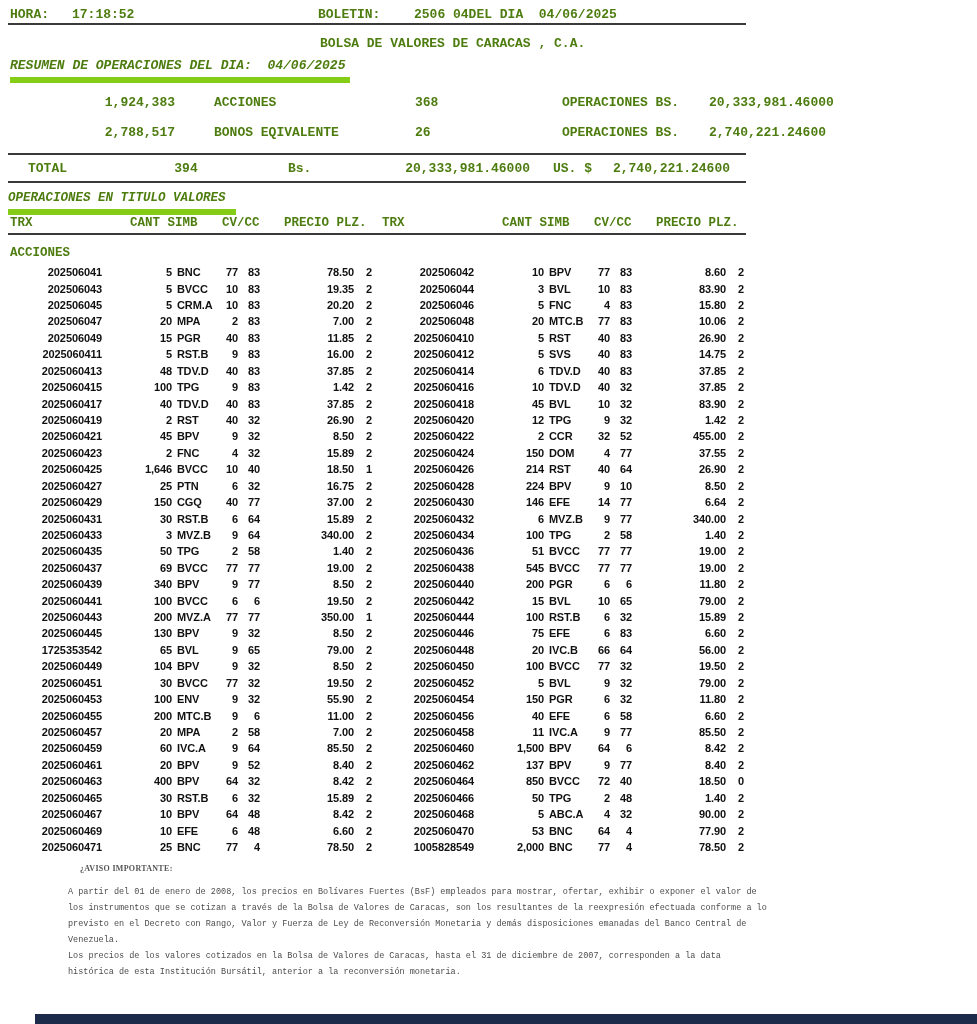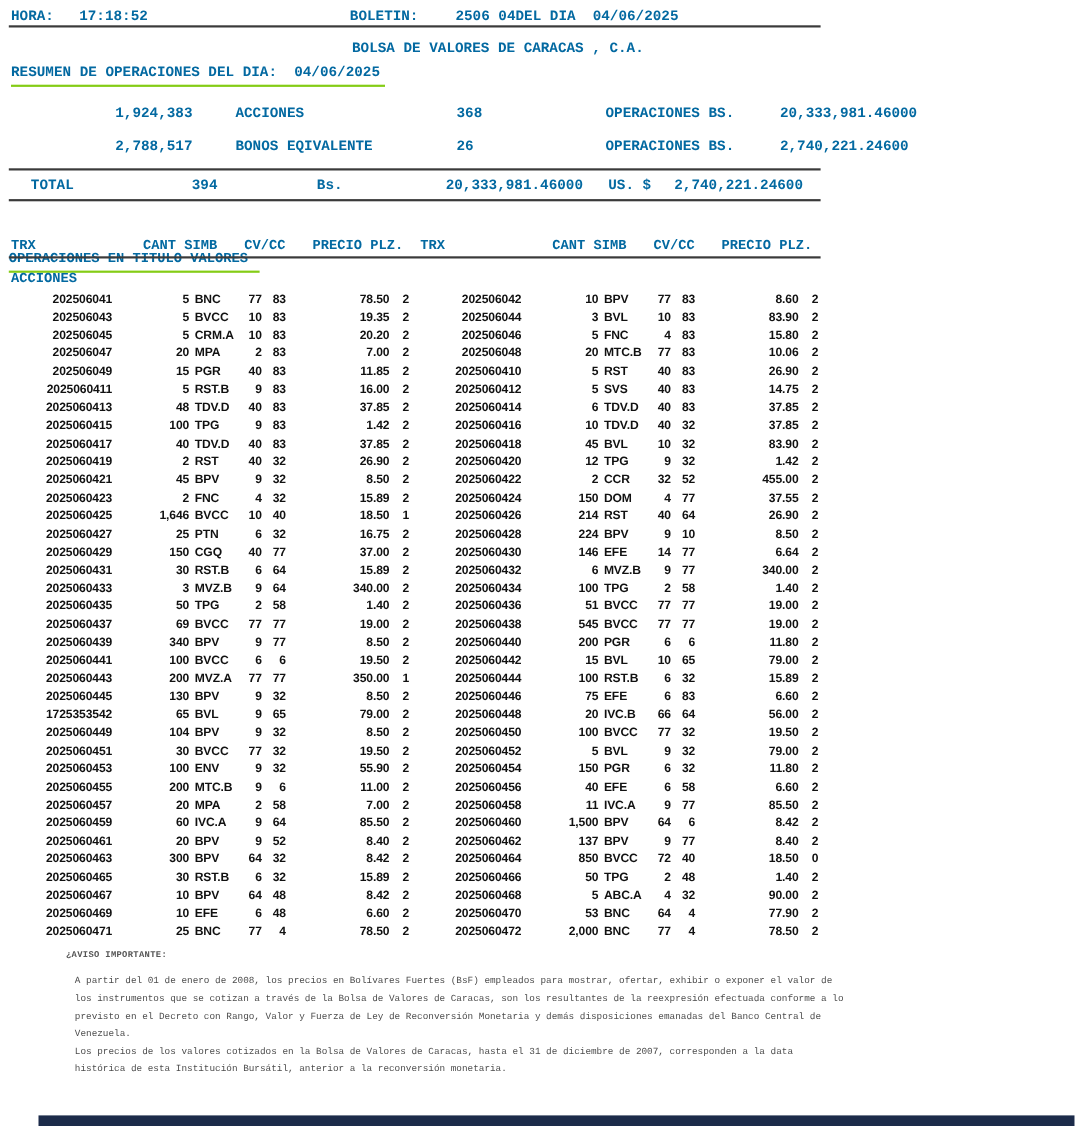--- a/index.html
+++ b/index.html
@@ -6,34 +6,34 @@
   body{
     width:977px;height:1024px;position:relative;overflow:hidden;
     background:#ffffff;
     font-family:"Liberation Sans", sans-serif;
     color:#111;
   }
   .abs{position:absolute;}
   
   .mono{
     font-family:"Liberation Mono","DejaVu Sans Mono",monospace;
-    font-weight:700;font-size:13px;color:#0369a1;white-space:pre;
+    font-weight:700;font-size:13px;color:#4d7c0f;white-space:pre;
   }
   .rule{position:absolute;left:8px;width:738px;height:2px;background:#3a3a3a;}
-  .underline{border-bottom:2px solid #84cc16;padding-bottom:4px;}
+  .underline{border-bottom:6px solid #84cc16;padding-bottom:4px;font-style:italic;}
 
   
   .sumrow{
     position:absolute;left:10px;width:740px;
     display:grid;grid-template-columns:165px 180px 84px 150px 1fr;gap:30px;
   }
   .sumrow .c1{text-align:right;}
   .sumrow .c2{text-align:left;padding-left:9px;}
   .sumrow .c3{text-align:left;}
-  .sumrow .c4{text-align:center;padding-left:10px;}
+  .sumrow .c4{text-align:right;padding-left:10px;}
   .sumrow .c5{text-align:right;}
 
   .totalrow{
     position:absolute;left:10px;width:740px;
     display:grid;grid-template-columns:120px 112px 78px 210px 62px 1fr;
   }
   .totalrow .t1{padding-left:18px;}
   .totalrow .t2{text-align:center;}
   .totalrow .t3{padding-left:46px;}
   .totalrow .t4{text-align:right;}
@@ -56,22 +56,22 @@
     grid-template-columns:92px 70px 40px 26px 22px 94px 28px 92px 70px 40px 26px 22px 94px 28px;
     height:16.43px;align-items:center;
     font-size:11px;font-weight:700;letter-spacing:-0.1px;white-space:pre;
   }
   .oprow .r{text-align:right;}
   .oprow .l{text-align:left;padding-left:5px;}
   .oprow .plz{text-align:left;padding-left:12px;}
 
   
   .aviso-title{
-    position:absolute;left:60px;top:864px;
-    font-family:Liberation Mono, monospace;
+    position:absolute;left:80px;top:864px;
+    font-family:Liberation Serif, serif;
     font-size:8px;font-weight:700;color:#555;letter-spacing:0.3px;text-align:right;
   }
   .aviso{
     position:absolute;left:68px;top:884px;
     font-family:"Liberation Mono","DejaVu Sans Mono",monospace;
     font-size:8.5px;color:#4d4d4d;line-height:16px;white-space:pre;
   }
   .bottom-bar{
     position:absolute;left:35px;right:0;top:1014px;height:10px;
     background:#1c2b4a;
@@ -112,21 +112,21 @@
   <div class="totalrow mono" style="top:161px;">
     <span class="t1">TOTAL</span>
     <span class="t2">394</span>
     <span class="t3">Bs.</span>
     <span class="t4">20,333,981.46000</span>
     <span class="t5">US. $</span>
     <span class="t6">2,740,221.24600</span>
   </div>
   <div class="rule" style="top:181px;"></div>
 
-  <span class="abs mono underline" style="left:8px;top:191px;min-width:228px;font-size:12.5px;margin-top:37px;">OPERACIONES EN TITULO VALORES</span>
+  <span class="abs mono underline" style="left:8px;top:191px;min-width:228px;font-size:12.5px;">OPERACIONES EN TITULO VALORES</span>
 
   <div class="ops-header mono">
     <span class="hc">TRX</span>
     <span class="hc h-cant">CANT SIMB</span>
     <span class="hc">CV/CC</span>
     <span class="hc h-prec">PRECIO PLZ.</span>
     <span class="hc">TRX</span>
     <span class="hc h-cant">CANT SIMB</span>
     <span class="hc">CV/CC</span>
     <span class="hc h-prec">PRECIO PLZ.</span>
@@ -658,21 +658,21 @@
     <span class="r">137</span>
     <span class="l">BPV</span>
     <span class="r">9</span>
     <span class="r">77</span>
     <span class="r">8.40</span>
     <span class="plz">2</span>
   </div>
 
   <div class="oprow">
     <span class="r">2025060463</span>
-    <span class="r">300</span>
+    <span class="r">400</span>
     <span class="l">BPV</span>
     <span class="r">64</span>
     <span class="r">32</span>
     <span class="r">8.42</span>
     <span class="plz">2</span>
     <span class="r">2025060464</span>
     <span class="r">850</span>
     <span class="l">BVCC</span>
     <span class="r">72</span>
     <span class="r">40</span>
@@ -732,21 +732,21 @@
   </div>
 
   <div class="oprow">
     <span class="r">2025060471</span>
     <span class="r">25</span>
     <span class="l">BNC</span>
     <span class="r">77</span>
     <span class="r">4</span>
     <span class="r">78.50</span>
     <span class="plz">2</span>
-    <span class="r">2025060472</span>
+    <span class="r">1005828549</span>
     <span class="r">2,000</span>
     <span class="l">BNC</span>
     <span class="r">77</span>
     <span class="r">4</span>
     <span class="r">78.50</span>
     <span class="plz">2</span>
   </div>
 </div>
 
   <span class="aviso-title">¿AVISO IMPORTANTE:</span>

